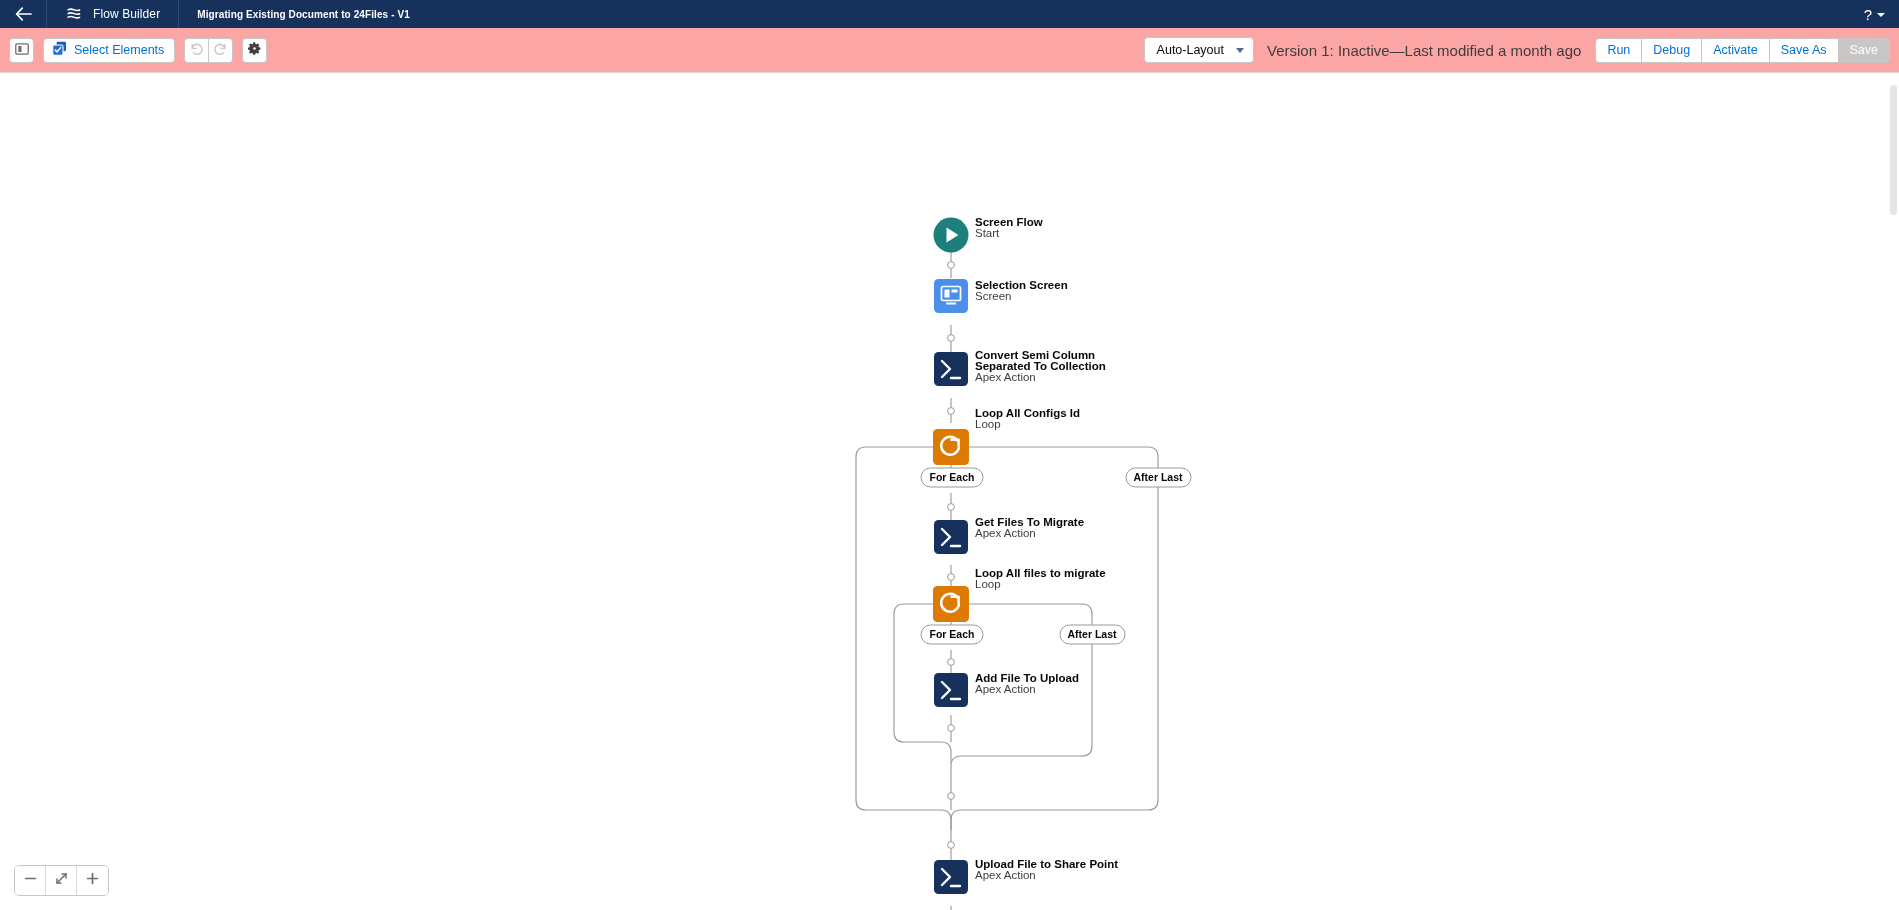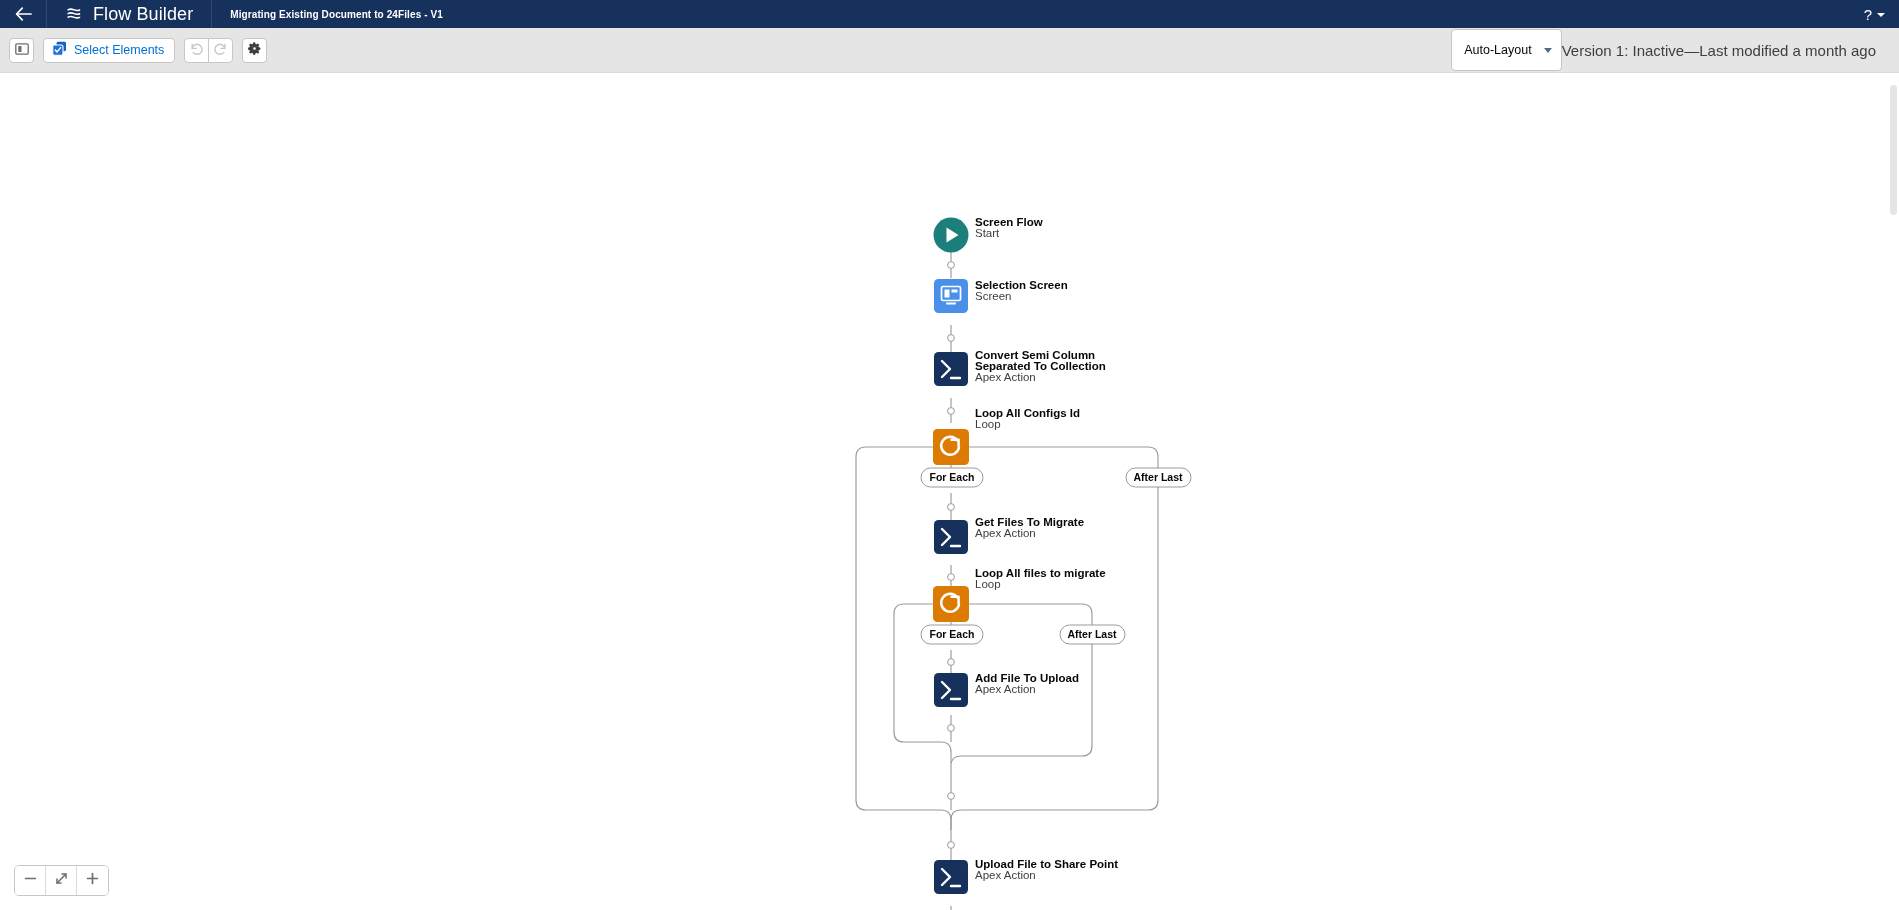--- a/index.html
+++ b/index.html
@@ -19,39 +19,39 @@
     width:46px; height:28px; display:flex; align-items:center; justify-content:center;
     cursor:pointer;
   }
   .hdr-back svg{ display:block; }
   .hdr-div{ width:1px; height:28px; background:#2a4a7f; }
   .hdr-brand{
     display:flex; align-items:center; gap:10px; padding:0 18px; height:28px;
   }
   .hdr-logo{ width:18px; height:18px; display:block; }
   .hdr-brand-text{
-    color:#ffffff; font-size:18px; font-weight:400; letter-spacing:.1px; white-space:nowrap;
+    color:#ffffff; font-size:12px; font-weight:400; letter-spacing:.1px; white-space:nowrap;
   }
   .hdr-title{
     color:#ffffff; font-size:10px; font-weight:700; padding:0 18px; white-space:nowrap;
     letter-spacing:.1px;
   }
   .hdr-spacer{ flex:1; }
   .hdr-help{
     display:flex; align-items:center; gap:5px; padding-right:14px; cursor:pointer;
   }
   .hdr-help-q{ color:#ffffff; font-size:15px; line-height:1; font-weight:400; }
   .hdr-caret{
     width:0;height:0;border-left:4px solid transparent;border-right:4px solid transparent;
     border-top:4px solid #ffffff; margin-top:2px;
   }
 
   
   .toolbar{
-    height:45px; background:#e5e5e5; border-bottom:1px solid #dddbda;
+    height:45px; background:#fca5a5; border-bottom:1px solid #dddbda;
     display:flex; align-items:center; padding:12px 9px; position:relative; z-index:20;
   }
   .btn{
     height:25px; border:1px solid #c9c7c5; background:#ffffff; border-radius:4px;
     font-family:"Liberation Sans", sans-serif; font-size:12.5px; color:#0070d2;
     display:inline-flex; align-items:center; justify-content:center; cursor:pointer;
     white-space:nowrap; padding:0 11px;
   }
   .btn.icon-only{ padding:0; width:25px; }
   .btn.disabled{ background:#c9c7c5; color:#ffffff; border-color:#c9c7c5; cursor:default; }
@@ -60,23 +60,23 @@
   .btn-group .btn:first-child{ border-radius:4px 0 0 4px; margin-left:0; }
   .btn-group .btn:last-child{ border-radius:0 4px 4px 0; }
 
   .tb-left{ display:flex; align-items:center; gap:9px; }
   .select-elements{ gap:7px; padding:0 10px 0 8px; }
   .select-elements .lbl{ color:#0070d2; font-size:12.5px; }
 
   .tb-spacer{ flex:1; }
 
   .layout-select{
-    height:42px; min-width:96px; border:1px solid #c9c7c5; border-radius:4px; background:#fff;
+    height:26px; min-width:96px; border:1px solid #c9c7c5; border-radius:4px; background:#fff;
     display:flex; align-items:center; justify-content:space-between; gap:12px;
-    padding:0 9px 0 12px; cursor:pointer; 
+    padding:0 9px 0 12px; cursor:pointer; margin-right:13px;
   }
   .layout-select .lbl{ font-size:12.5px; color:#080707; }
   .sel-caret{
     width:0;height:0;border-left:4.5px solid transparent;border-right:4.5px solid transparent;
     border-top:5px solid #54698d;
   }
   .version-text{
     font-size:15px; color:#3e3e3c; white-space:nowrap; margin-right:14px;
   }
   .tb-right{ display:flex; align-items:center; }
@@ -210,20 +210,29 @@
 
   <div class="tb-spacer"></div>
 
   <div class="layout-select">
     <span class="lbl">Auto-Layout</span>
     <span class="sel-caret"></span>
   </div>
 
   <div class="version-text">Version 1: Inactive—Last modified a month ago</div>
 
+  <div class="tb-right">
+    <div class="btn-group">
+      <div class="btn">Run</div>
+      <div class="btn">Debug</div>
+      <div class="btn">Activate</div>
+      <div class="btn">Save As</div>
+      <div class="btn disabled">Save</div>
+    </div>
+  </div>
 </div>
 
 <div class="canvas">
 
   <svg class="flow-svg" width="1899" height="837" viewBox="0 0 1899 837">
     <defs>
       <g id="conn-dot">
         <circle r="3.4" fill="#ffffff" stroke="#9a9a9a" stroke-width="1"></circle>
       </g>
     </defs>

